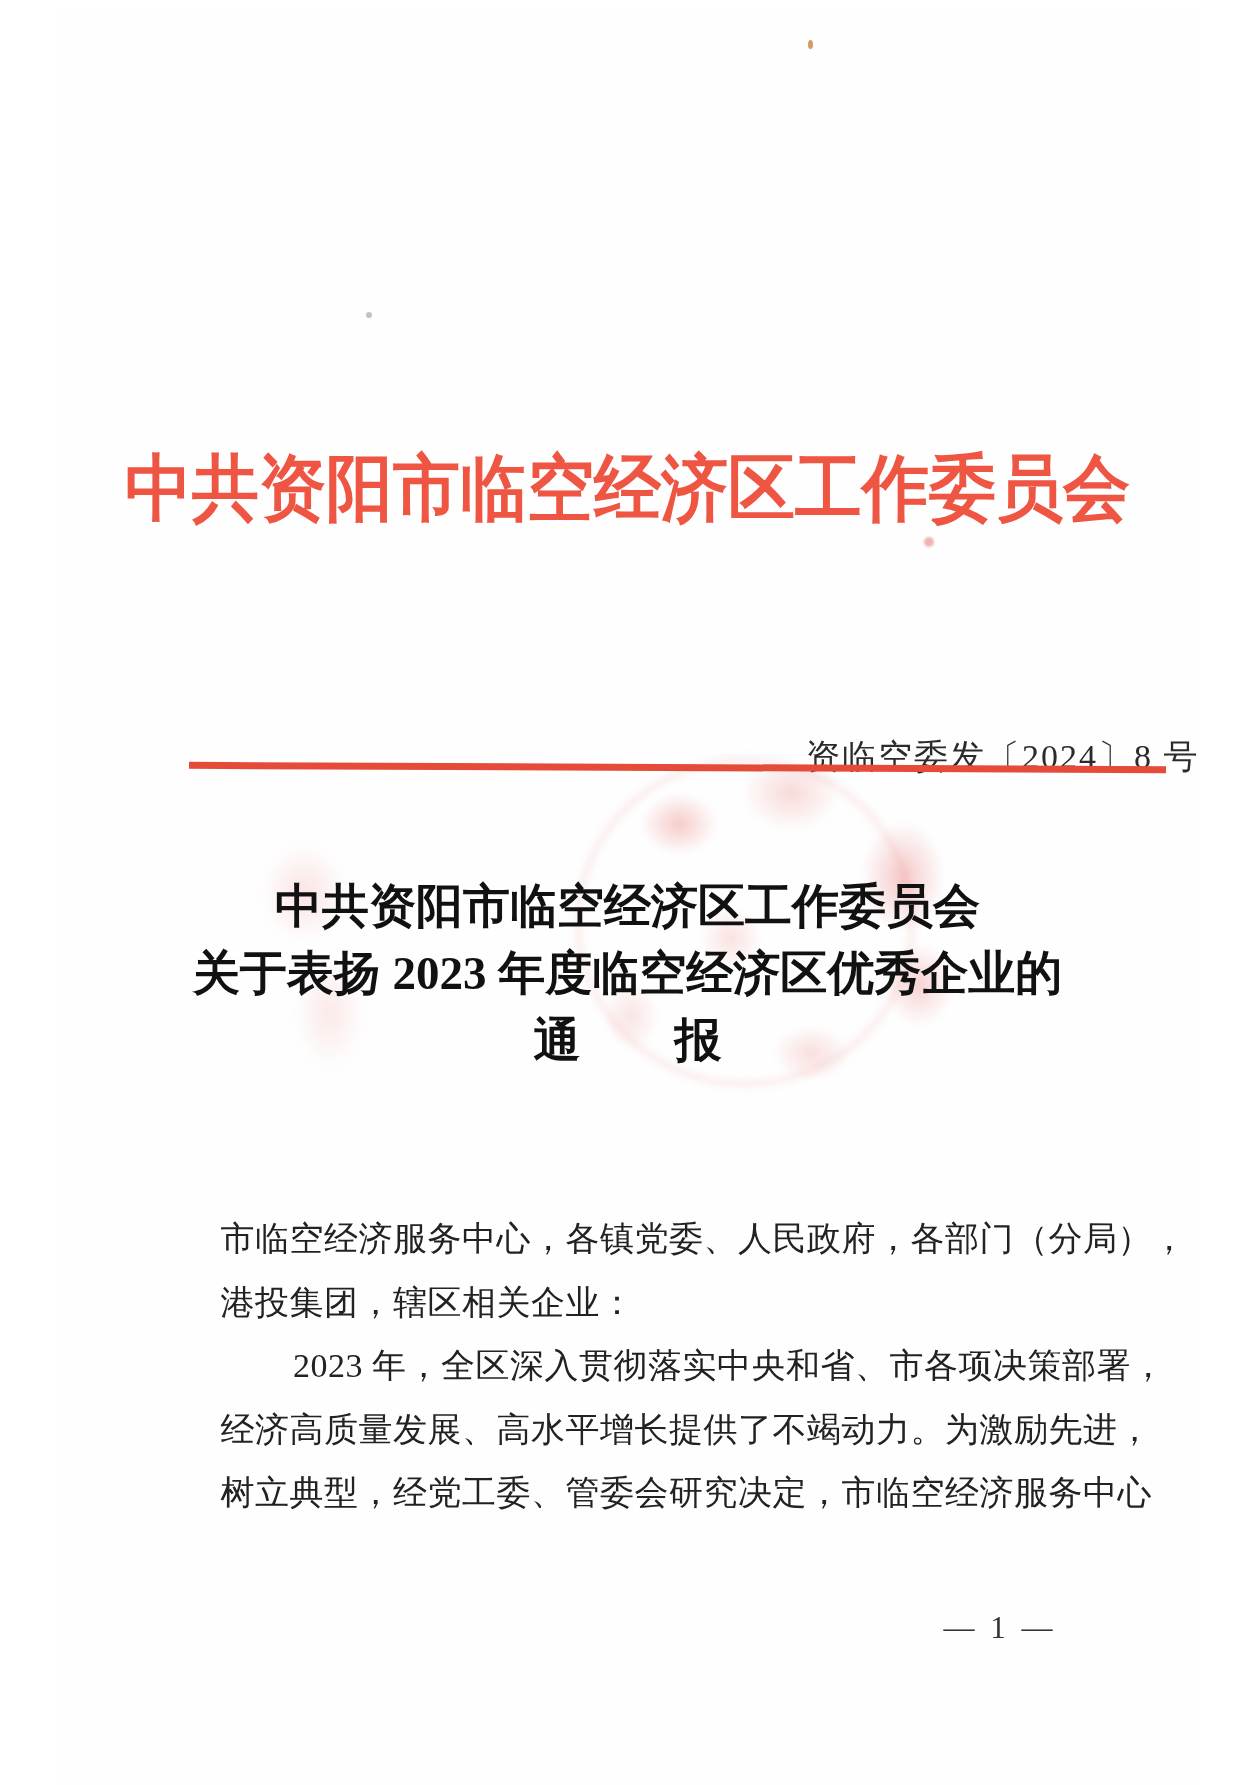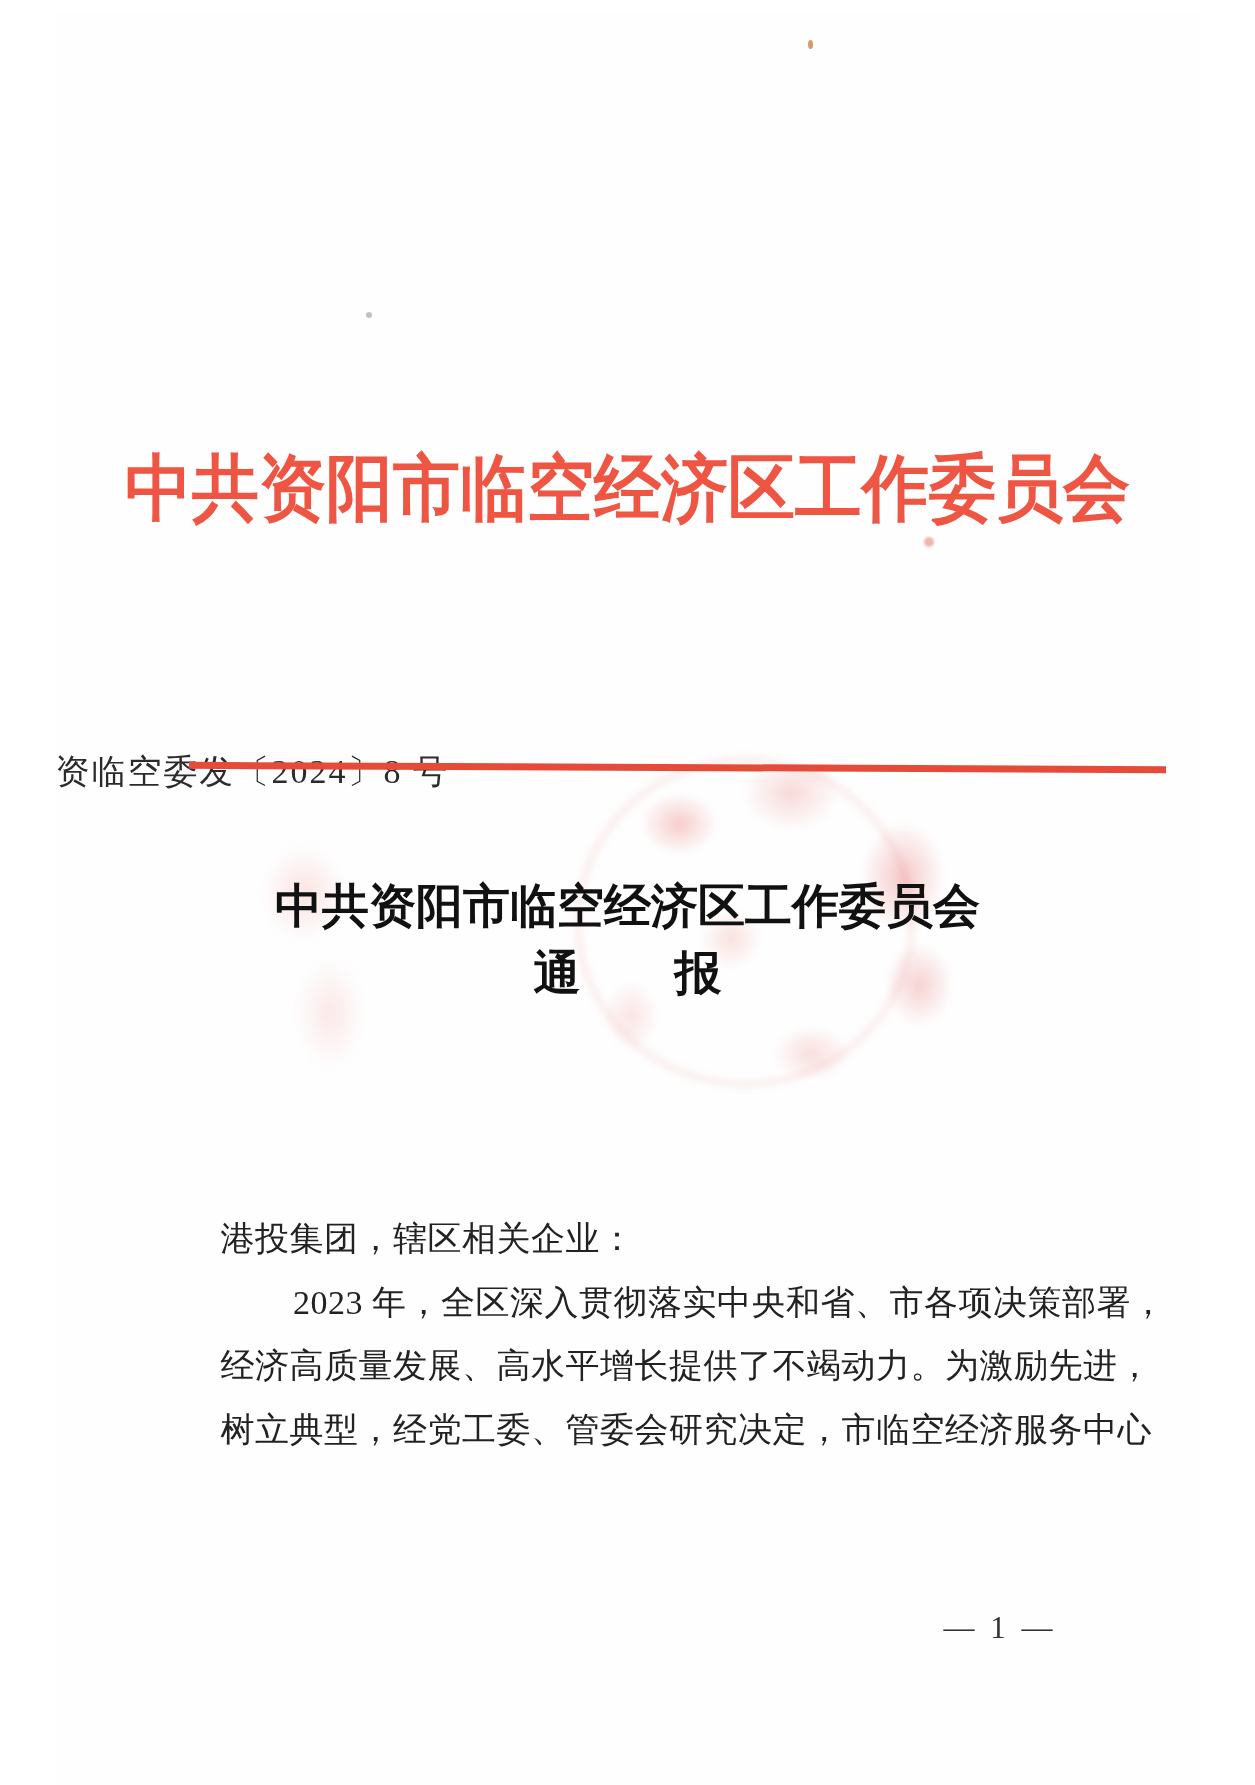--- a/index.html
+++ b/index.html
@@ -33,24 +33,24 @@
     font-weight: bold;
     letter-spacing: 0px;
     color: #ee5643;
     transform: scaleY(1.08);
     white-space: nowrap;
   }
 
   
   .doc-no {
     position: absolute;
-    top: 736px;
+    top: 721px;
     left: 0;
     width: 100%;
-    text-align: left;
+    text-align: right;
     font-size: 34px;
     color: #2b2b2b;
     letter-spacing: 2px;
     white-space: pre;
   }
 
   
   .red-rule {
     position: absolute;
     left: 133px;
@@ -144,24 +144,26 @@
 
   <div class="doc-no">资临空委发〔2024〕8 号</div>
 
   <div class="red-rule"></div>
 
   <div class="stamp stamp-main"></div>
   <div class="stamp stamp-left"></div>
 
   <div class="title-block">
     <div class="title-line">中共资阳市临空经济区工作委员会</div>
+    <div class="title-line">关于表扬 2023 年度临空经济区优秀企业的</div>
     <div class="title-line">通　　报</div>
   </div>
 
   <div class="body-text">
+    <div class="body-line">市临空经济服务中心，各镇党委、人民政府，各部门（分局），</div>
     <div class="body-line">港投集团，辖区相关企业：</div>
     <div class="body-line indent">2023 年，全区深入贯彻落实中央和省、市各项决策部署，</div>
     <div class="body-line">经济高质量发展、高水平增长提供了不竭动力。为激励先进，</div>
     <div class="body-line">树立典型，经党工委、管委会研究决定，市临空经济服务中心</div>
   </div>
 
   <div class="page-number">— 1 —</div>
 
 </div>
 

